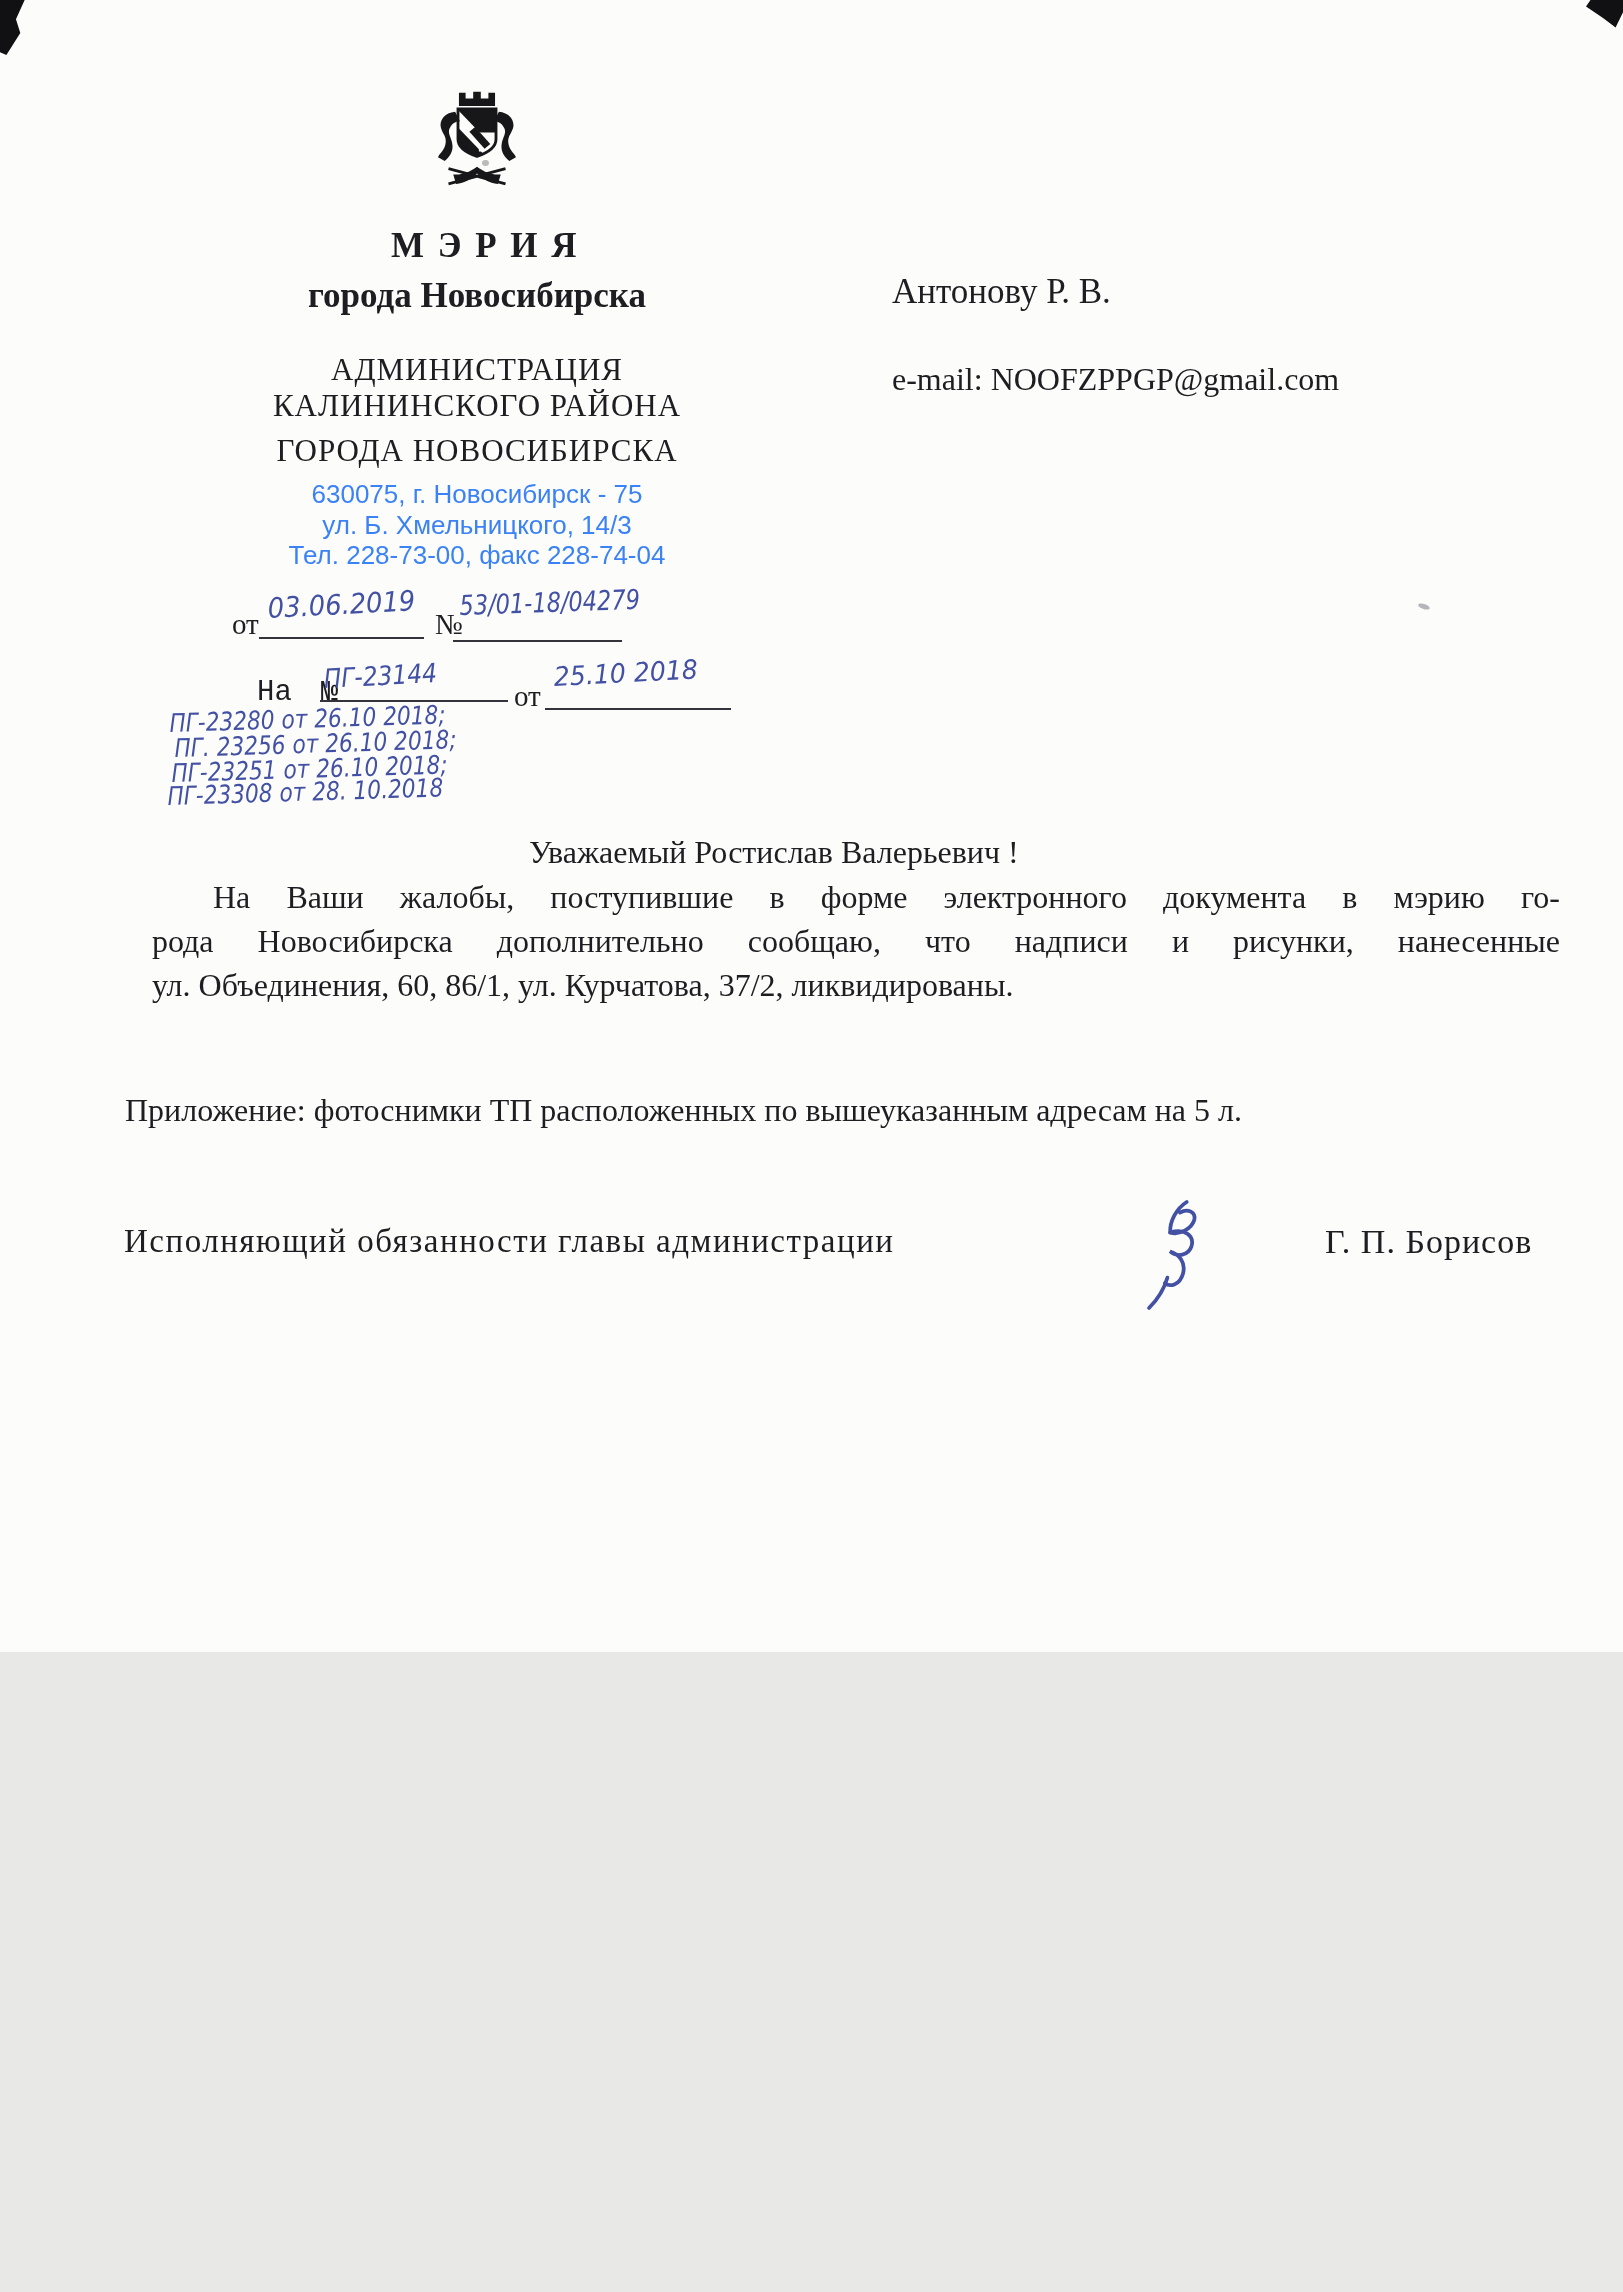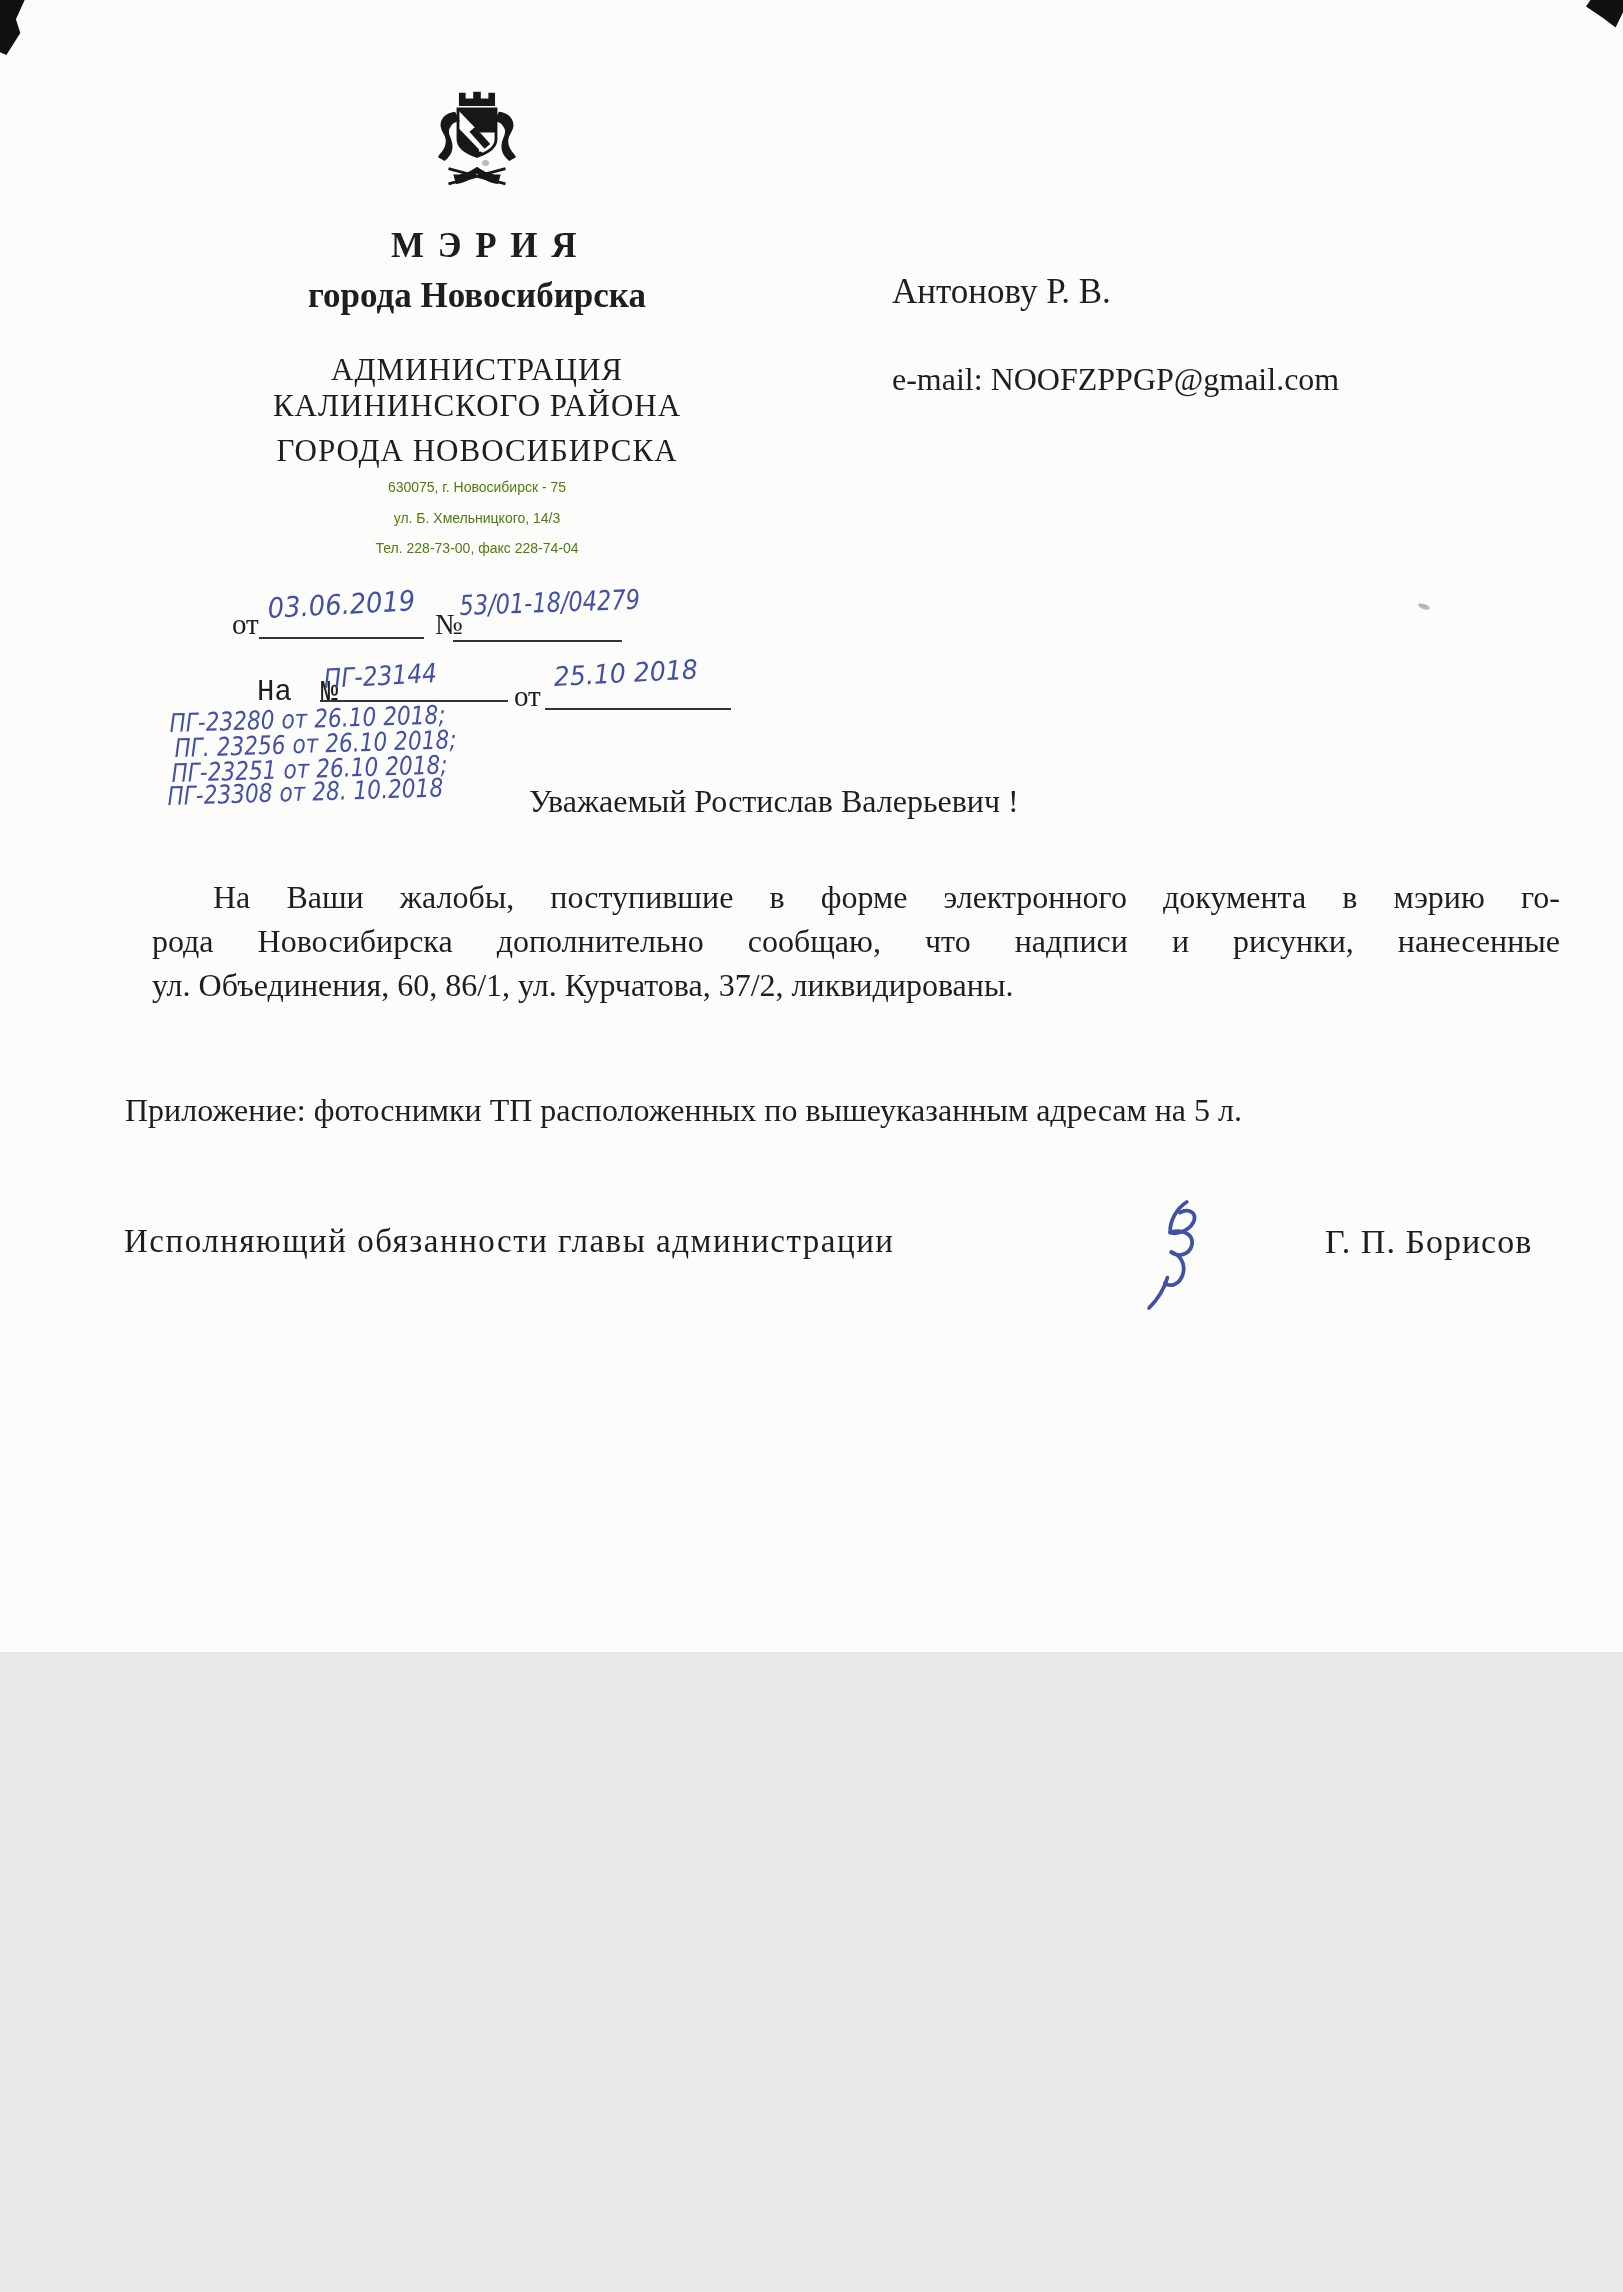--- a/index.html
+++ b/index.html
@@ -9,34 +9,34 @@
   }
   .abs{position:absolute;}
   
   .letterhead{left:183px;top:61px;width:588px;height:573px;text-align:center;}
   .lh-line{position:absolute;left:0;width:588px;text-align:center;white-space:nowrap;}
   .emblem{position:absolute;left:237px;top:23.5px;}
   .org-title{top:165px;font-size:35px;font-weight:bold;letter-spacing:13.7px;padding-left:13.7px;}
   .org-subtitle{top:215px;font-size:35px;font-weight:bold;}
   .dept{font-size:31px;letter-spacing:1px;}
   .dept1{top:280px;margin-top:11px;} .dept2{top:327px;} .dept3{top:372px;}
-  .addr{font-family:"Liberation Sans",sans-serif;font-size:14px;color:#4d7c0f;}
+  .addr{font-family:"Liberation Sans",sans-serif;font-size:26px;color:#3b82f6;}
   .addr1{top:418px;} .addr2{top:449px;} .addr3{top:479px;}
   
   .addressee-name{left:892px;top:272px;font-size:35px;}
   .addressee-email{left:892px;top:361px;font-size:32px;}
   
   .hw{
     font-family:"DejaVu Sans",sans-serif;font-style:italic;color:#4351a5;
     white-space:nowrap;display:inline-block;transform-origin:left top;
   }
   .formline{position:absolute;border-bottom:2.9px solid #33333c;height:0;}
   .plabel{font-size:29px;white-space:nowrap;}
   
-  .salutation{left:529px;top:783px;font-size:32px;white-space:nowrap;}
+  .salutation{left:529px;top:834px;font-size:32px;white-space:nowrap;}
   .bodywrap{left:152px;top:875px;width:1408px;font-size:32px;line-height:44px;}
   .bline{text-align:justify;text-align-last:justify;}
   .bline.first{text-indent:61px;}
   .bline.last{text-align:left;text-align-last:left;}
   .attachment{left:125px;top:1092px;font-size:32px;white-space:nowrap;}
   .sig-pos{left:124px;top:1223px;font-size:33px;letter-spacing:1.5px;white-space:nowrap;}
   .sig-name{left:1325px;top:1223px;font-size:34px;letter-spacing:1px;white-space:nowrap;text-align:right;}
   .sig-mark{left:1115px;top:1188px;}
   .footer-name{left:173px;top:2109px;font-size:27.4px;}
   .footer-phone{left:173px;top:2143px;font-size:28px;letter-spacing:1px;}

